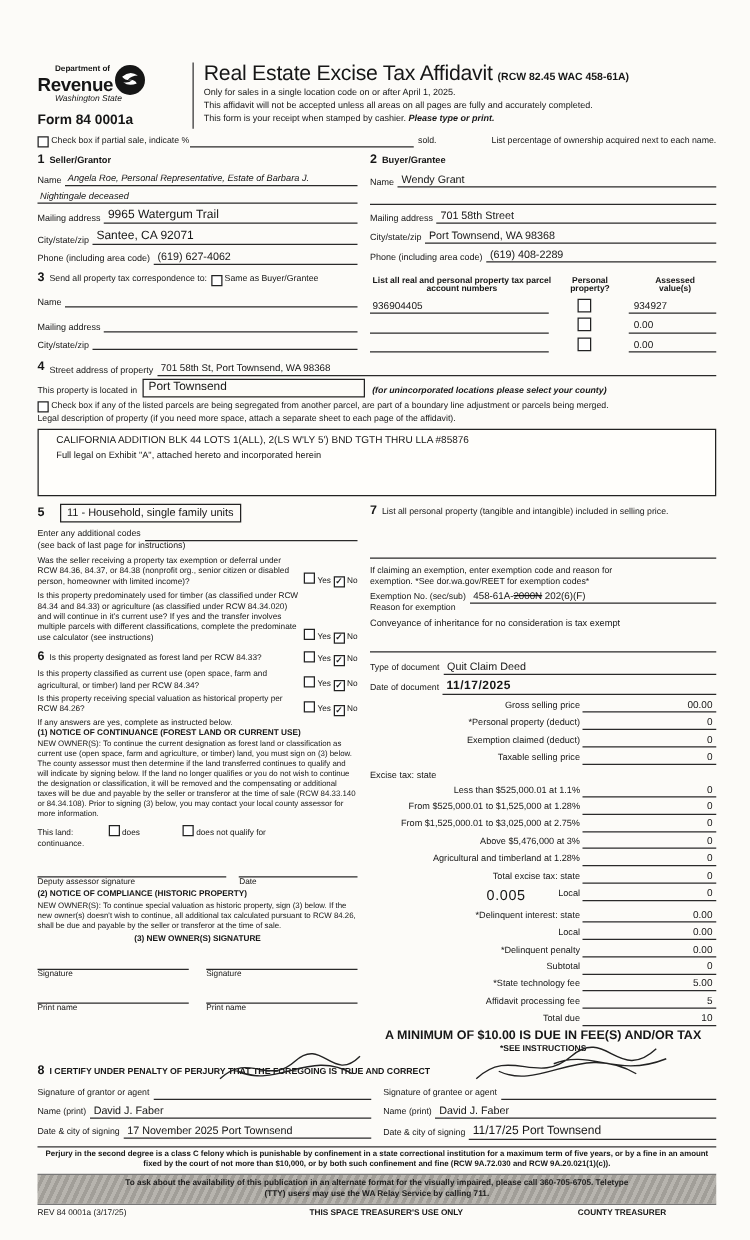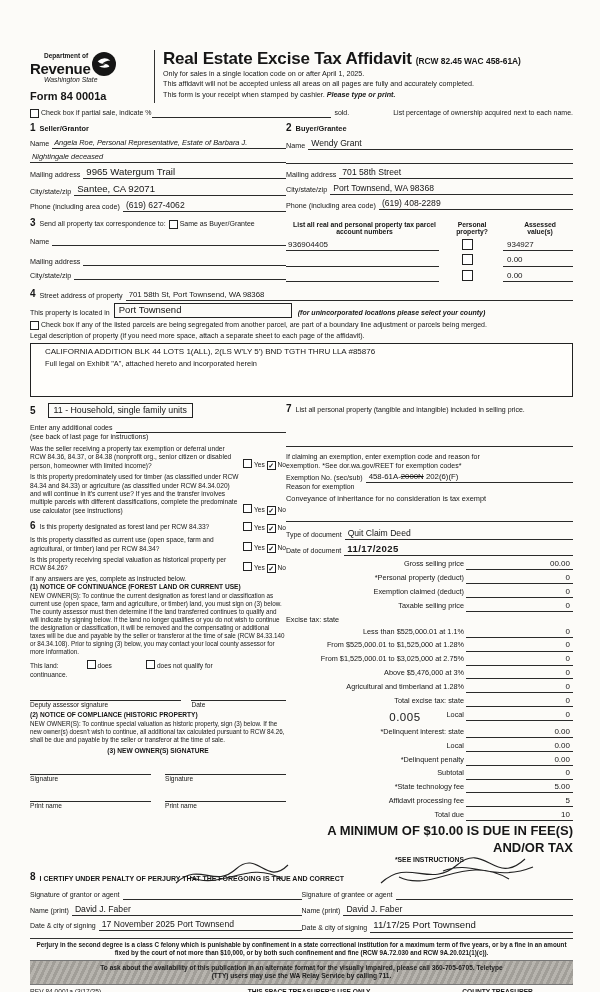--- a/index.html
+++ b/index.html
@@ -11,35 +11,35 @@
   .i{font-style:italic}
   .t6{font-size:6.3px}.t65{font-size:6.6px}.t7{font-size:7px}.t75{font-size:7.4px}
   .t8{font-size:8px}
   .fill{flex:1;border-bottom:1px solid #2a2a2a;min-height:9px}
   .entry{font-size:8.6px;padding:0 3px;white-space:nowrap}
   .entry-lg{font-size:9.6px;padding:0 3px;white-space:nowrap}
   .cb{display:inline-block;width:7px;height:7px;border:1px solid #222;background:#fff;
       font-size:7px;line-height:7px;text-align:center;vertical-align:-1px;margin:0 2px 0 0;flex:none}
   .cb.c::after{content:"✓";font-weight:bold}
   .secnum{font-weight:bold;font-size:10px;margin-right:4px}
-  .cols{display:flex;}
+  .cols{display:flex;gap:10px}
   .lcol{width:256px;flex:none}
   .rcol{flex:1;min-width:0}
   
   .hdr{display:flex;margin-bottom:4px}
   .hdr-left{width:124px;flex:none;padding-top:2px}
   .logo-row{display:flex;align-items:center}
   .dor-small{font-size:6.5px;font-weight:bold;margin-left:14px}
   .dor-big{font-size:15px;font-weight:bold;letter-spacing:-.3px;line-height:1}
   .dor-ws{font-size:6.8px;font-style:italic;margin-left:14px}
   .logo-circle{width:24px;height:24px;border-radius:50%;background:#161616;flex:none;margin-left:2px;
                display:flex;align-items:center;justify-content:center}
   .formno{font-size:11px;font-weight:bold;margin-top:4px}
   .hdr-right{border-left:1.4px solid #333;padding-left:8px;flex:1}
-  .title{font-size:17px;font-weight:bold;letter-spacing:-.2px;line-height:1;white-space:nowrap}
+  .title{font-size:17px;font-weight:normal;letter-spacing:-.2px;line-height:1;white-space:nowrap}
   .titleref{font-size:8.4px;font-weight:bold;margin-left:4px}
   .instr{font-size:7.2px;margin-top:1.5px}
   
   .fline{display:flex;align-items:flex-end;margin-top:3.5px}
   .flabel{white-space:nowrap;margin-right:3px}
   
   .ptable-hdr{display:flex;text-align:center;font-weight:bold;font-size:6.8px;line-height:1.15;margin-top:4px}
   .prow{display:flex;align-items:flex-end;margin-top:3px}
   .pc1{flex:1;border-bottom:1px solid #2a2a2a;min-height:9px;font-size:8px;padding-left:2px}
   .pc2{width:58px;flex:none;text-align:center}
@@ -409,21 +409,21 @@
         </div>
       <div class="taxrow">
           <span class="taxlabel">Affidavit processing fee</span>
           <span class="taxrule"><span>5</span></span>
         </div>
       <div class="taxrow">
           <span class="taxlabel">Total due</span>
           <span class="taxrule"><span>10</span></span>
         </div>
 
-      <div class="b" style="font-size:13px;text-align:right;margin-top:2px">A MINIMUM OF $10.00 IS DUE IN FEE(S) AND/OR TAX</div>
+      <div class="b" style="font-size:10px;text-align:center;margin-top:2px">A MINIMUM OF $10.00 IS DUE IN FEE(S) AND/OR TAX</div>
       <div class="b" style="font-size:6.8px;text-align:center">*SEE INSTRUCTIONS</div>
     </div>
   </div>
 
   <div style="margin-top:6px;position:relative">
     <svg class="scribble" style="top:-14px;left:140px" width="150" height="34" viewBox="0 0 150 34">
       <path d="M6 26 C 30 4, 44 32, 66 12 S 96 30, 118 8 M20 20 C 52 34, 78 2, 112 22" fill="none" stroke="#222" stroke-width="1.1"></path>
     </svg>
     <svg class="scribble" style="top:-18px;right:30px" width="170" height="40" viewBox="0 0 170 40">
       <path d="M8 30 C 36 4, 56 36, 84 12 S 122 34, 152 6 M26 24 C 60 40, 92 0, 136 26 M70 18 C 100 6, 120 30, 160 14" fill="none" stroke="#222" stroke-width="1.1"></path>

